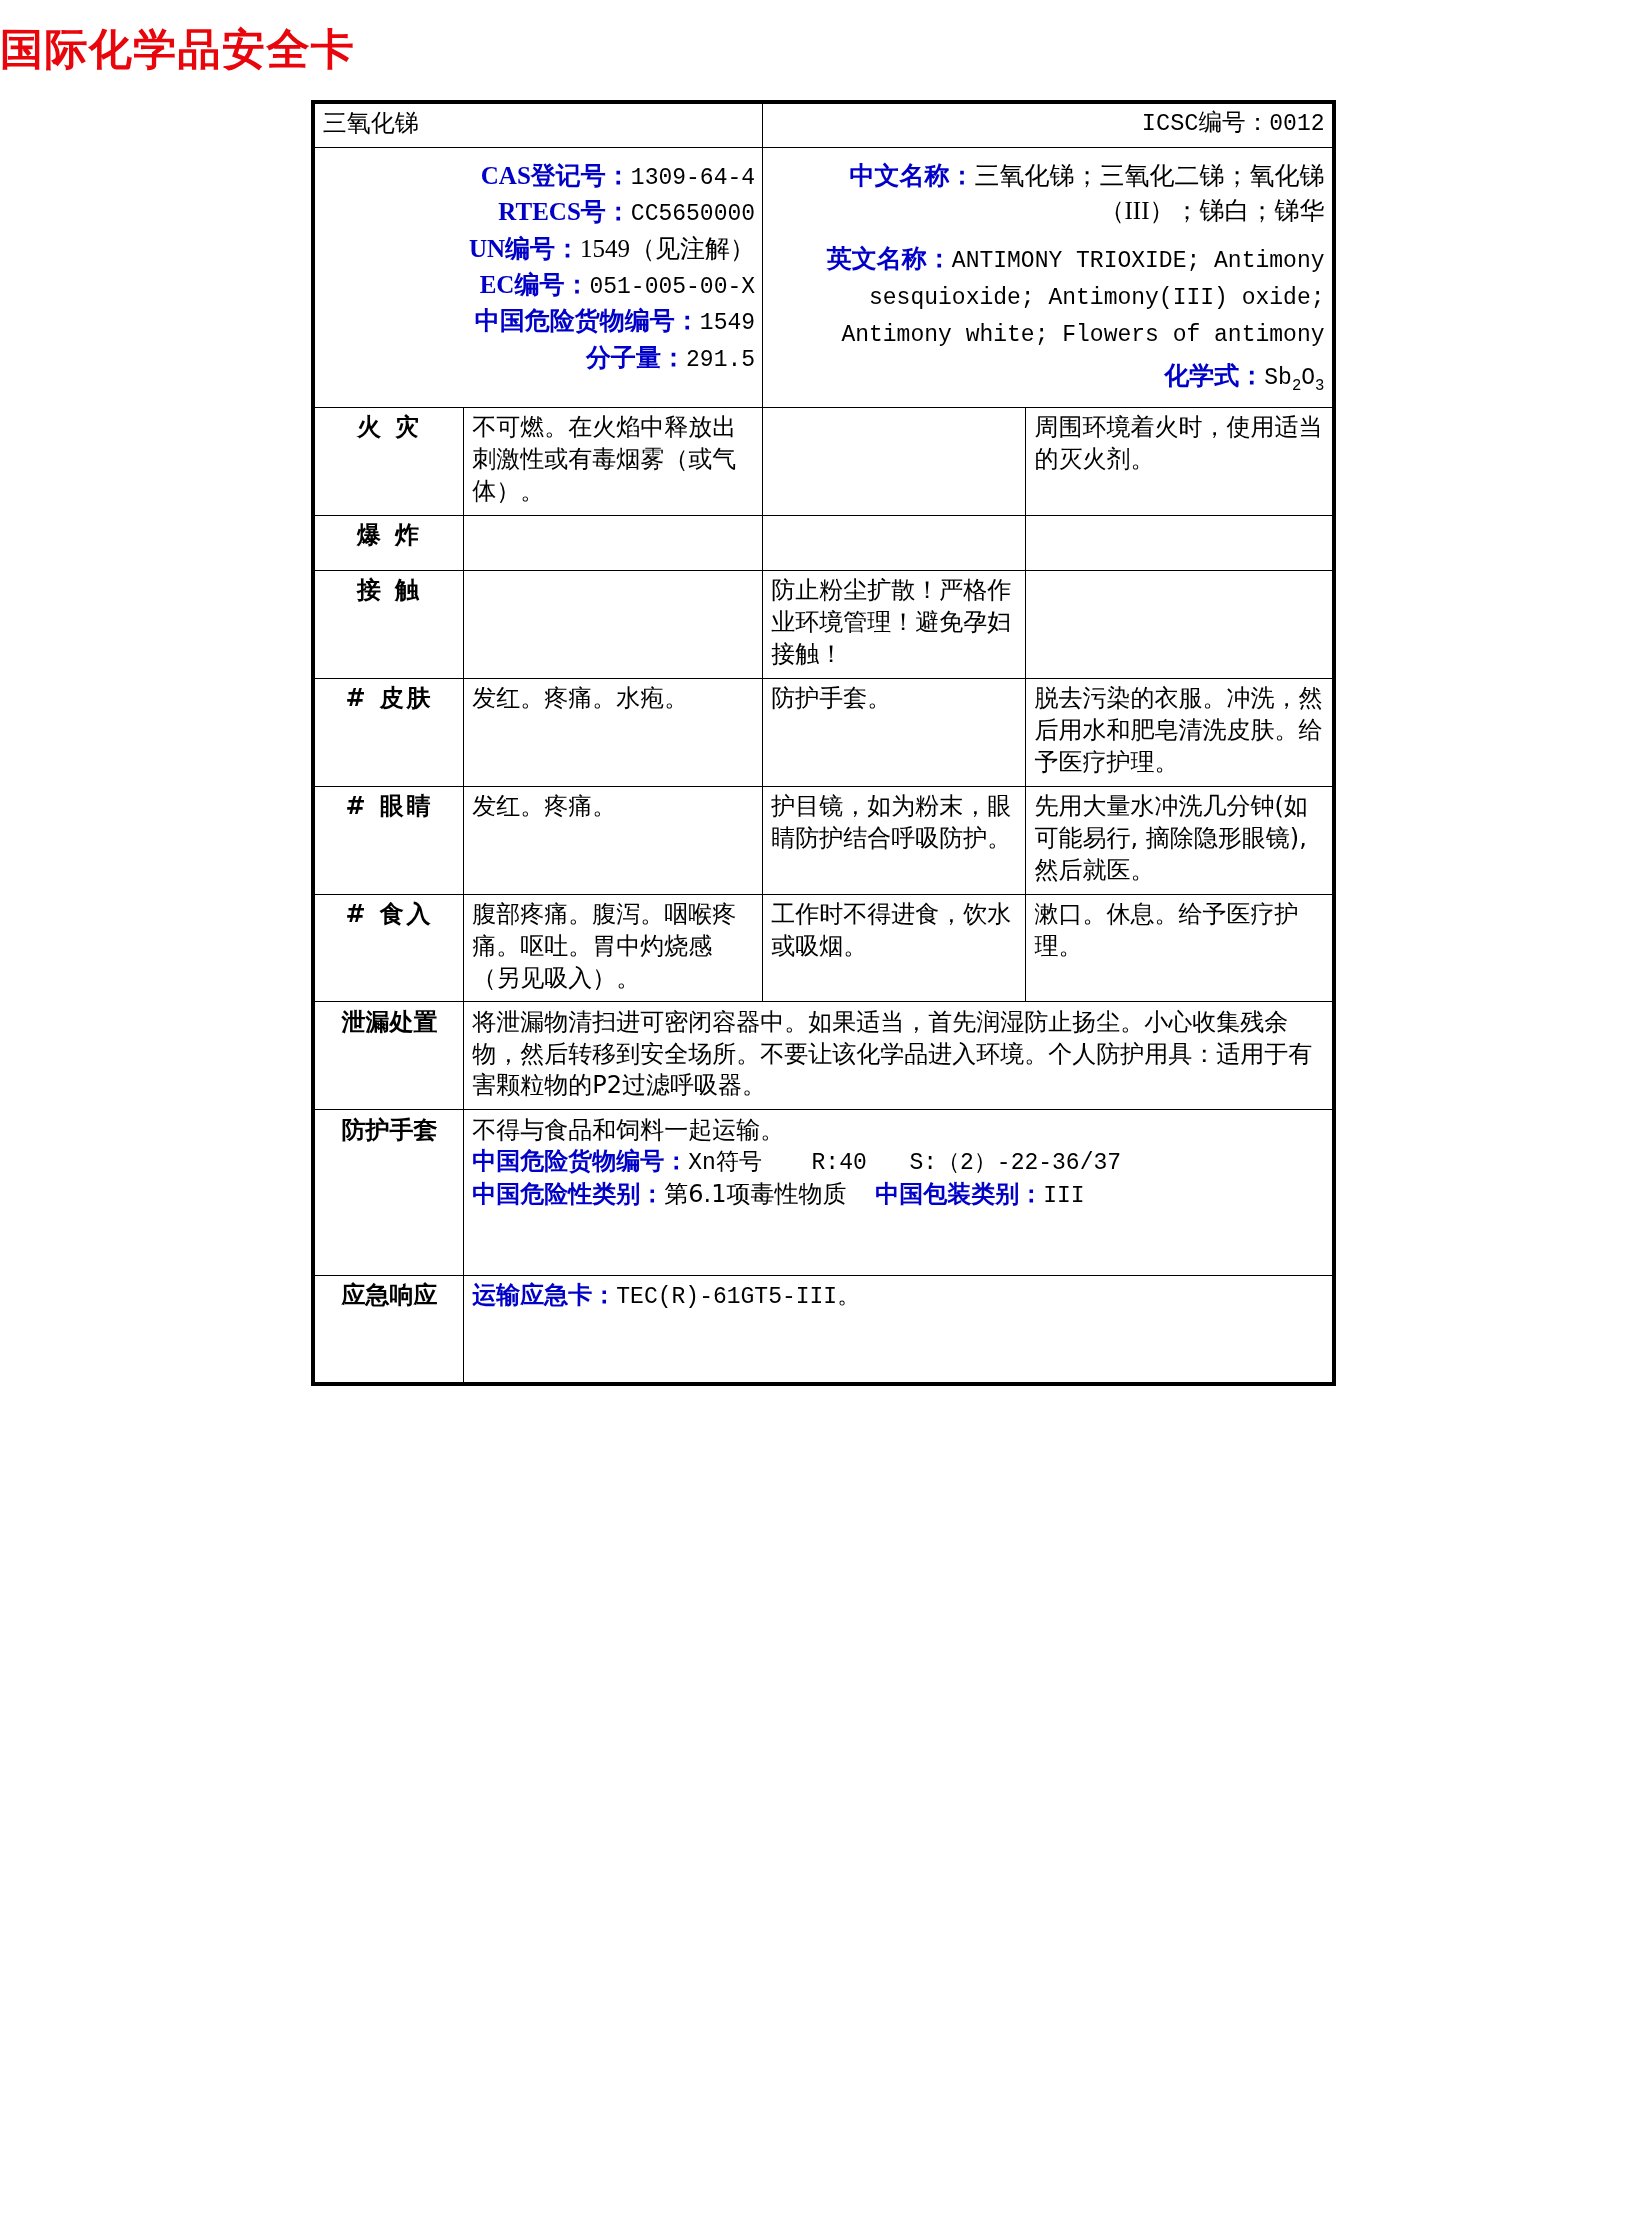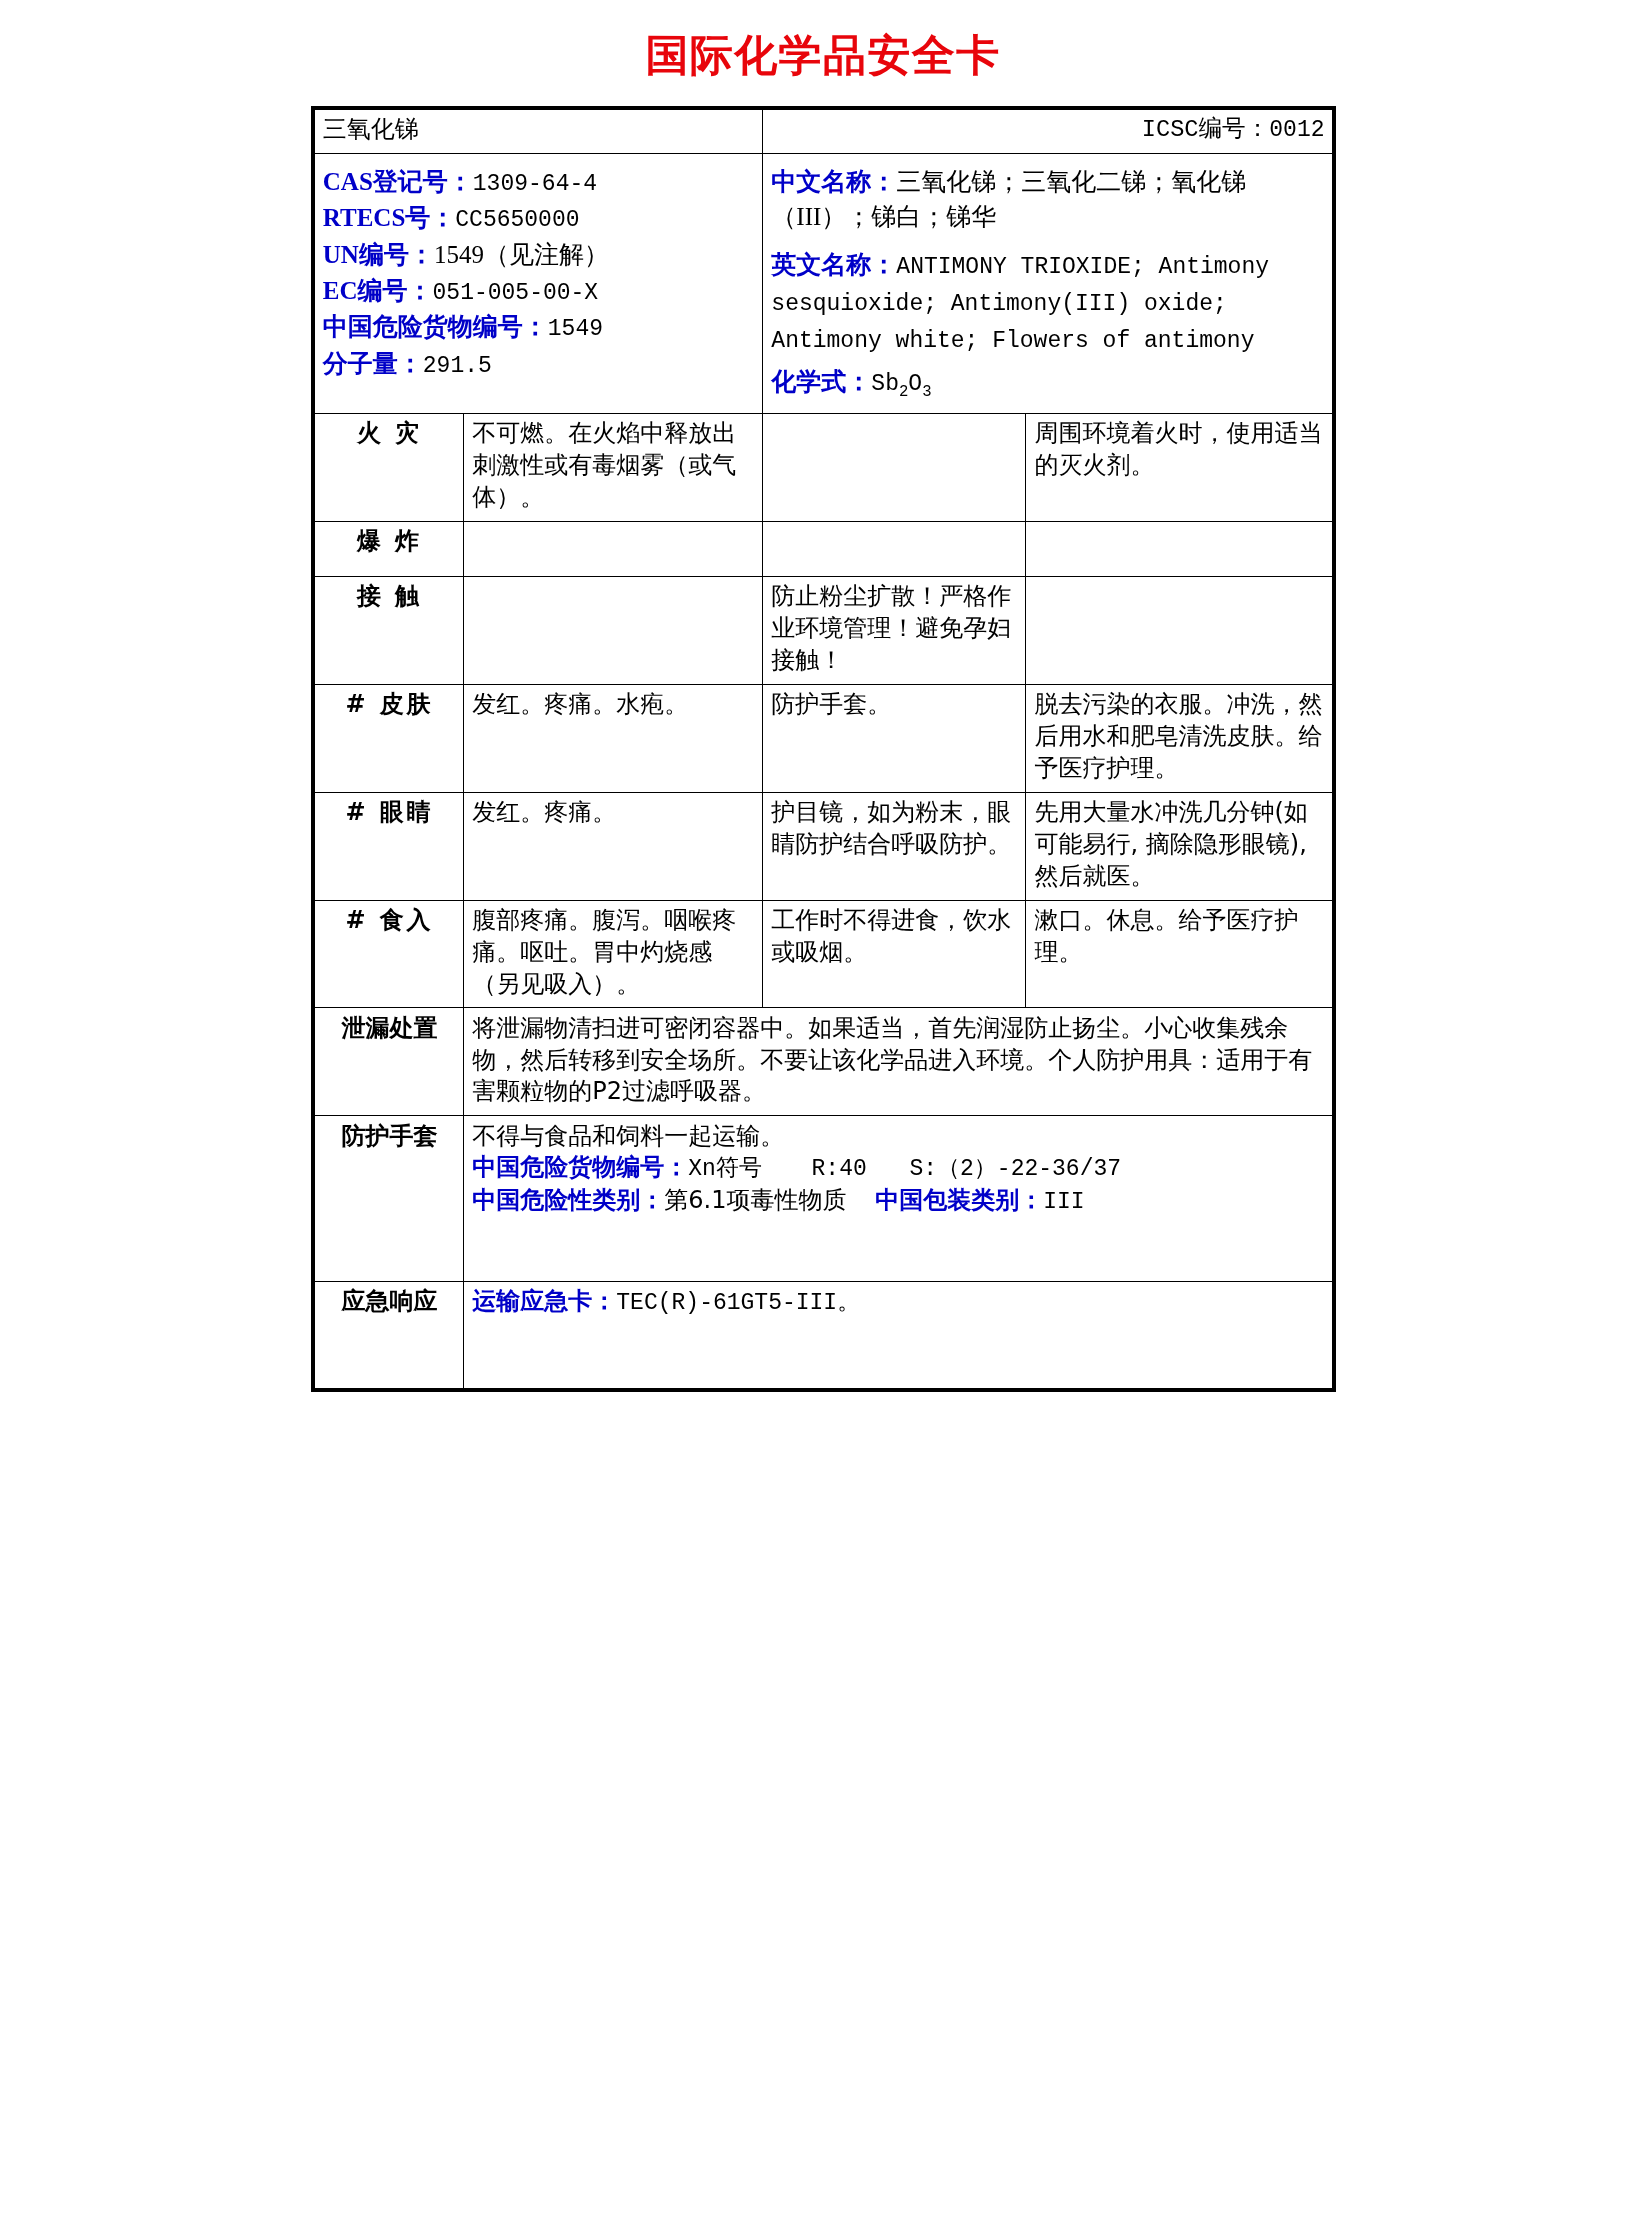--- a/index.html
+++ b/index.html
@@ -11,27 +11,27 @@
     width: 1646px;
     font-family: "Liberation Serif", serif;
   }
   .page {
     width: 1646px;
     box-sizing: border-box;
     padding: 0;
     position: relative;
   }
   .main-title {
-    text-align: center;
+    text-align: left;
     color: #e8050b;
     font-family: "DejaVu Sans", sans-serif;
     font-weight: bold;
     font-size: 43px;
     letter-spacing: 1.4px;
-    margin-top: 27px;
+    margin-top: 21px;
     margin-bottom: 21px;
   }
   .card {
     margin: 0 auto;
     width: 1025px;
     border: 3.5px solid #000;
     box-sizing: border-box;
     background: #fff;
   }
   table.icsc {
@@ -77,20 +77,21 @@
   .topbar .right { text-align: right; font-family: "Liberation Mono", monospace; font-size: 23.6px; }
   .ident td {
     border-left: none;
     border-right: none;
   }
   .ident .lcell, .ident .rcell {
     padding-top: 9.7px;
     padding-bottom: 9.7px;
     font-size: 25px;
     line-height: 1.42;
+    text-align: right;
   }
   .ident .lcell { border-right: none; }
   .mono { font-family: "Liberation Mono", monospace; font-size: 23px; }
   .lbl { color: #0000c8; font-weight: bold; }
   .cell-body { font-family: "DejaVu Sans", sans-serif; font-size: 23.6px; line-height: 1.35; }
   .wide td { font-family: "DejaVu Sans", sans-serif; font-size: 23.6px; line-height: 1.45; }
   sub { font-size: 0.68em; vertical-align: sub; }
   .rowhead-cell { width: 146px; font-size: 26.4px; letter-spacing: 2.8px; }
 </style>
 </head>

